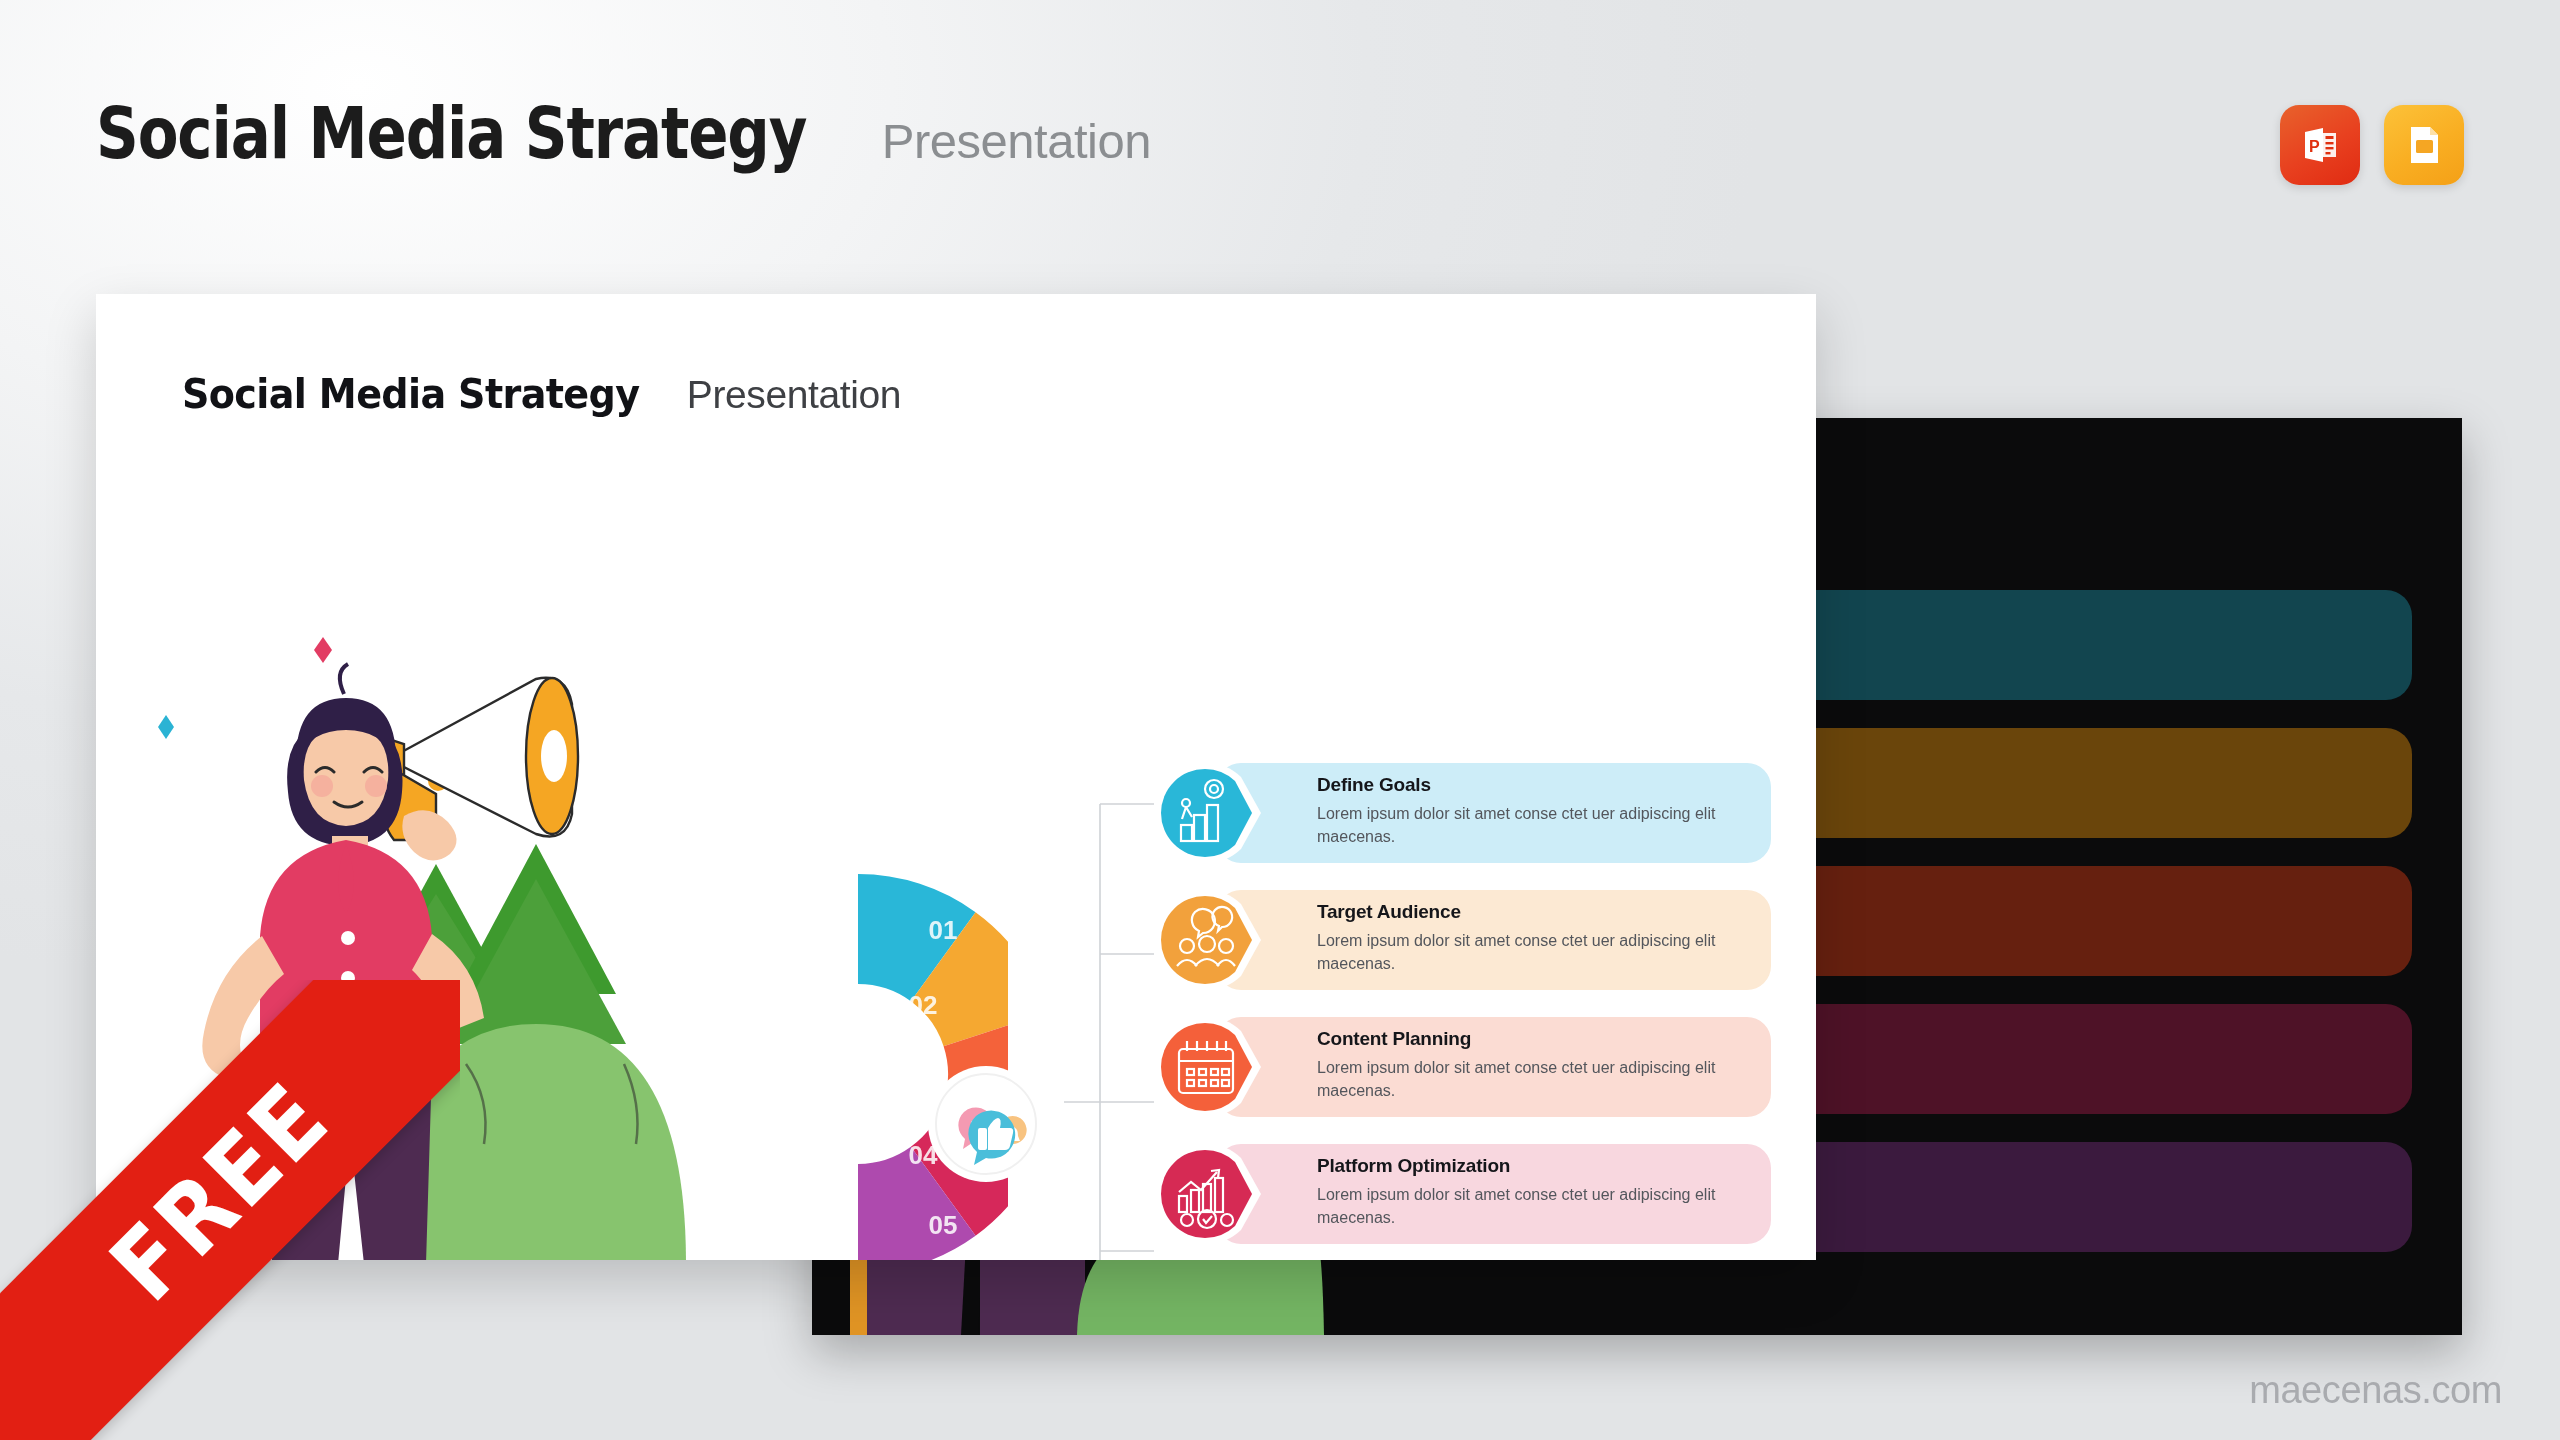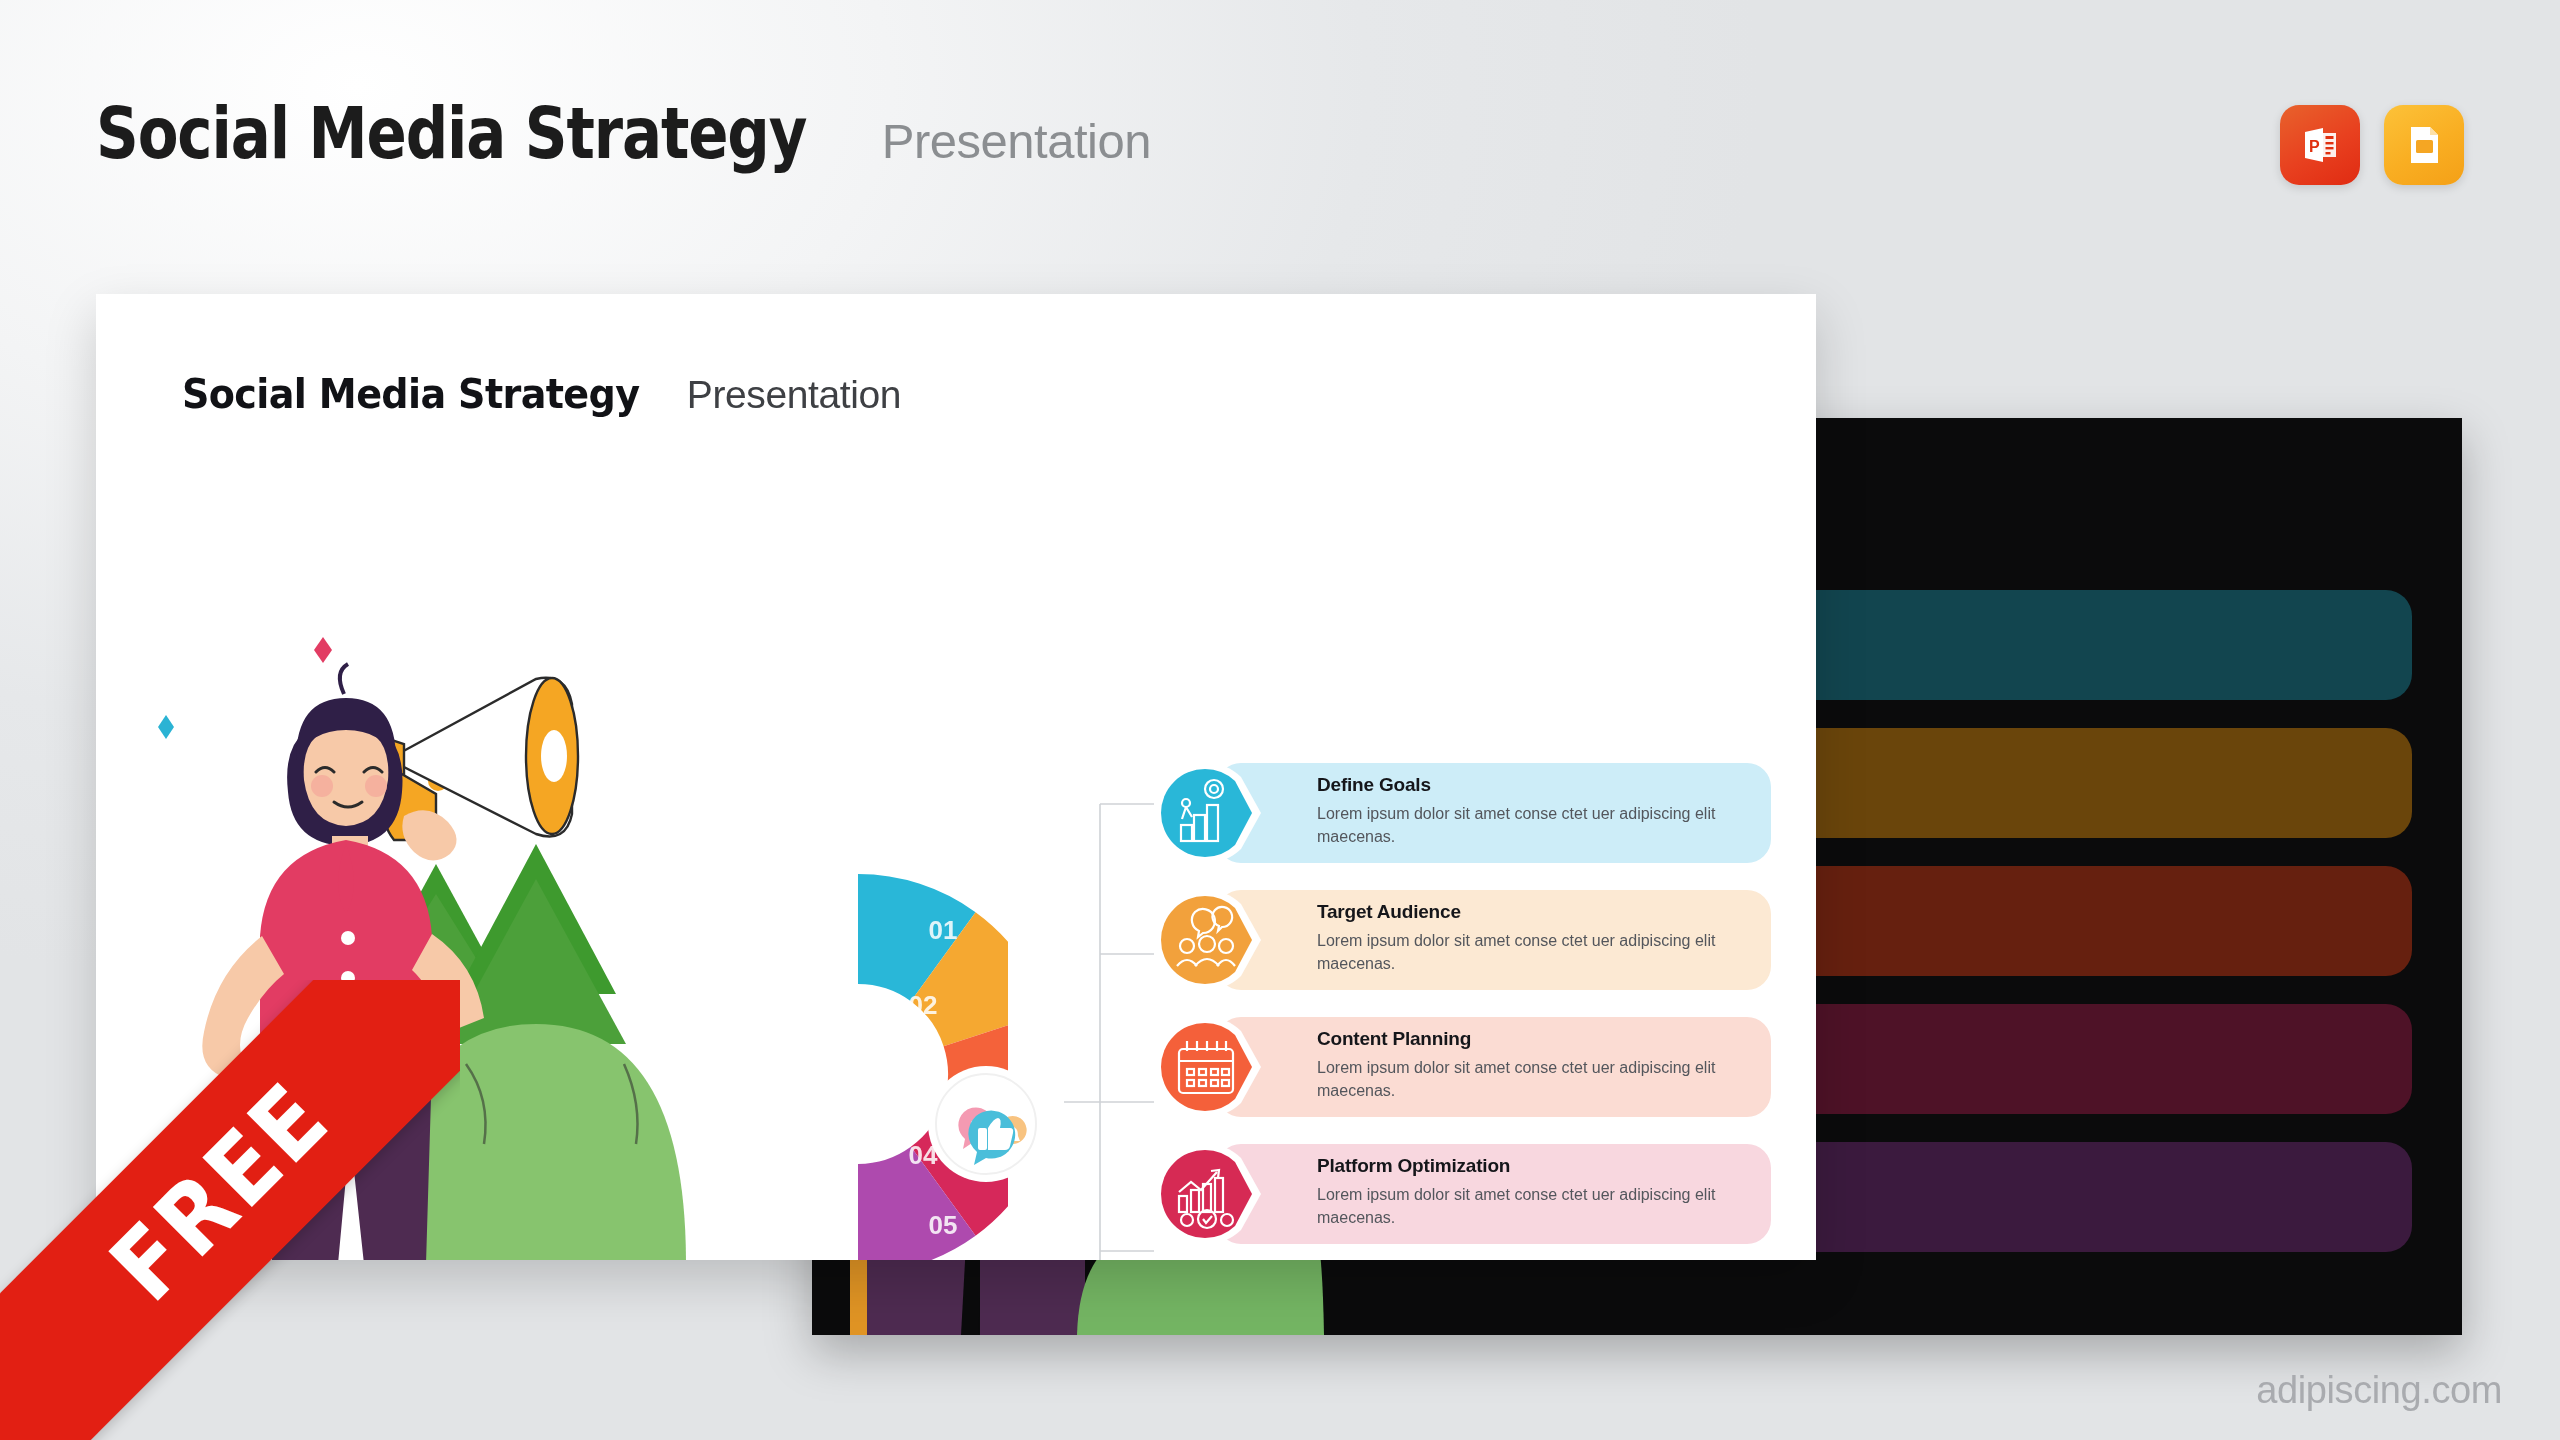--- a/index.html
+++ b/index.html
@@ -387,13 +387,13 @@
     </svg>
   </div>
 </div>
 
 <div class="ribbon">
   <div class="ribbon-band" style="background-image: linear-gradient(100deg, rgb(226, 31, 19) 0%, rgb(226, 31, 19) 100%);">
     <span class="ribbon-text">FREE</span>
   </div>
 </div>
 
-<div class="watermark">adipiscing.com</div>
+<div class="watermark">maecenas.com</div>
 
 </body></html>

